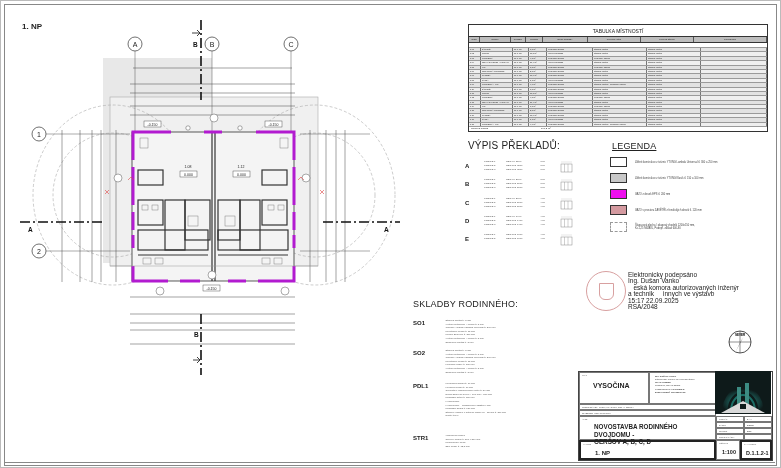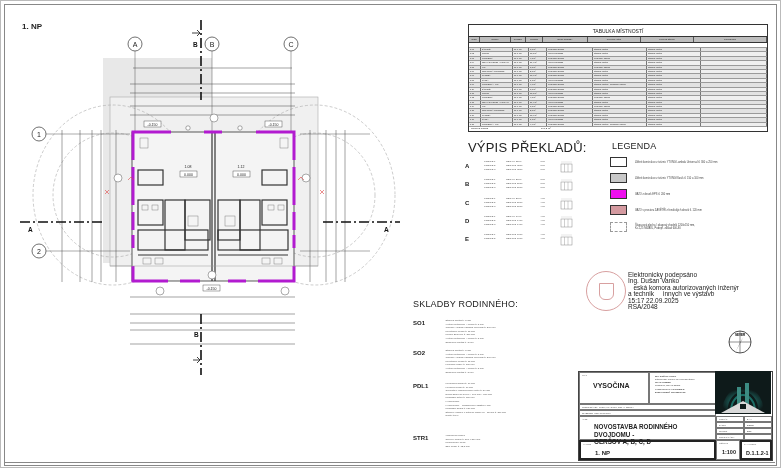--- a/index.html
+++ b/index.html
@@ -12,21 +12,21 @@
   .room-table{position:absolute;left:468px;top:24px;width:298px;border:1px solid #333;background:#fff;}
   .room-table .tt{font-size:5px;text-align:center;padding:3px 0 2px;border-bottom:1px solid #333;}
   .room-table .thead{display:flex;background:#bdbdbd;border-bottom:1px solid #333;height:5px;}
   .room-table .thead div{border-right:1px solid #555;font-size:2.5px;line-height:5px;text-align:center;overflow:hidden;}
   .room-table .row{display:flex;height:3.4px;border-bottom:1px solid #9a9a9a;background:#efefef;}
   .room-table .row:nth-child(odd){background:#e2e2e2;}
   .room-table .row div{border-right:1px solid #777;font-size:2px;line-height:3.4px;overflow:hidden;white-space:nowrap;padding-left:1px;}
   .room-table .total{display:flex;height:4px;font-size:2.5px;line-height:4px;}
   .c1{width:10px}.c2{width:30px}.c3{width:14px}.c4{width:16px}.c5{width:44px}.c6{width:52px}.c7{width:52px}.c8{flex:1}
   
-  .section-h{position:absolute;font-size:13px;font-weight:normal;letter-spacing:.2px;}
+  .section-h{position:absolute;font-size:10px;font-weight:normal;letter-spacing:.2px;}
   .lintel{position:absolute;left:456px;width:130px;height:18px;}
   .lintel .code{position:absolute;left:9px;top:3px;font-size:6px;font-weight:bold;}
   .lintel .lines{position:absolute;left:28px;top:0;width:70px;}
   .lintel .ln{height:4px;font-size:2.5px;line-height:4px;color:#555;white-space:nowrap;}
   .lintel .sk{position:absolute;left:99px;top:0;width:22px;height:15px;}
   
   .legend-item{position:absolute;left:610px;display:flex;align-items:center;}
   .swatch{width:15px;height:8px;border:1px solid #333;margin-right:8px;}
   .legend-item .lbl{font-size:2.6px;color:#444;white-space:nowrap;}
   
@@ -541,21 +541,21 @@
       </div>
       <svg class="sk" viewBox="0 0 22 15">
         <rect x="6" y="4" width="11" height="8" fill="none" stroke="#888" stroke-width="0.5"></rect>
         <line x1="9.5" y1="4" x2="9.5" y2="12" stroke="#888" stroke-width="0.4"></line>
         <line x1="13" y1="4" x2="13" y2="12" stroke="#888" stroke-width="0.4"></line>
         <line x1="6" y1="2" x2="17" y2="2" stroke="#aaa" stroke-width="0.3"></line>
       </svg>
     </div>
   </div>
 
-<div class="section-h" style="left:612px;top:141px;font-size:9px;">LEGENDA</div>
+<div class="section-h" style="left:612px;top:141px;font-size:9px;text-decoration:underline;">LEGENDA</div>
 <div id="legend">
     <div class="legend-item" style="top: 157px;">
       <div class="swatch" style="background: rgb(255, 255, 255);"></div>
       <div class="lbl">Zděné konstrukce z tvárnic YTONG Lambda Universal tl. 300 a 250 mm</div>
     </div>
     <div class="legend-item" style="top: 173px;">
       <div class="swatch" style="background: rgb(200, 200, 200);"></div>
       <div class="lbl">Zděné konstrukce z tvárnic YTONG Klasik tl. 150 a 100 mm</div>
     </div>
     <div class="legend-item" style="top: 189px;">

